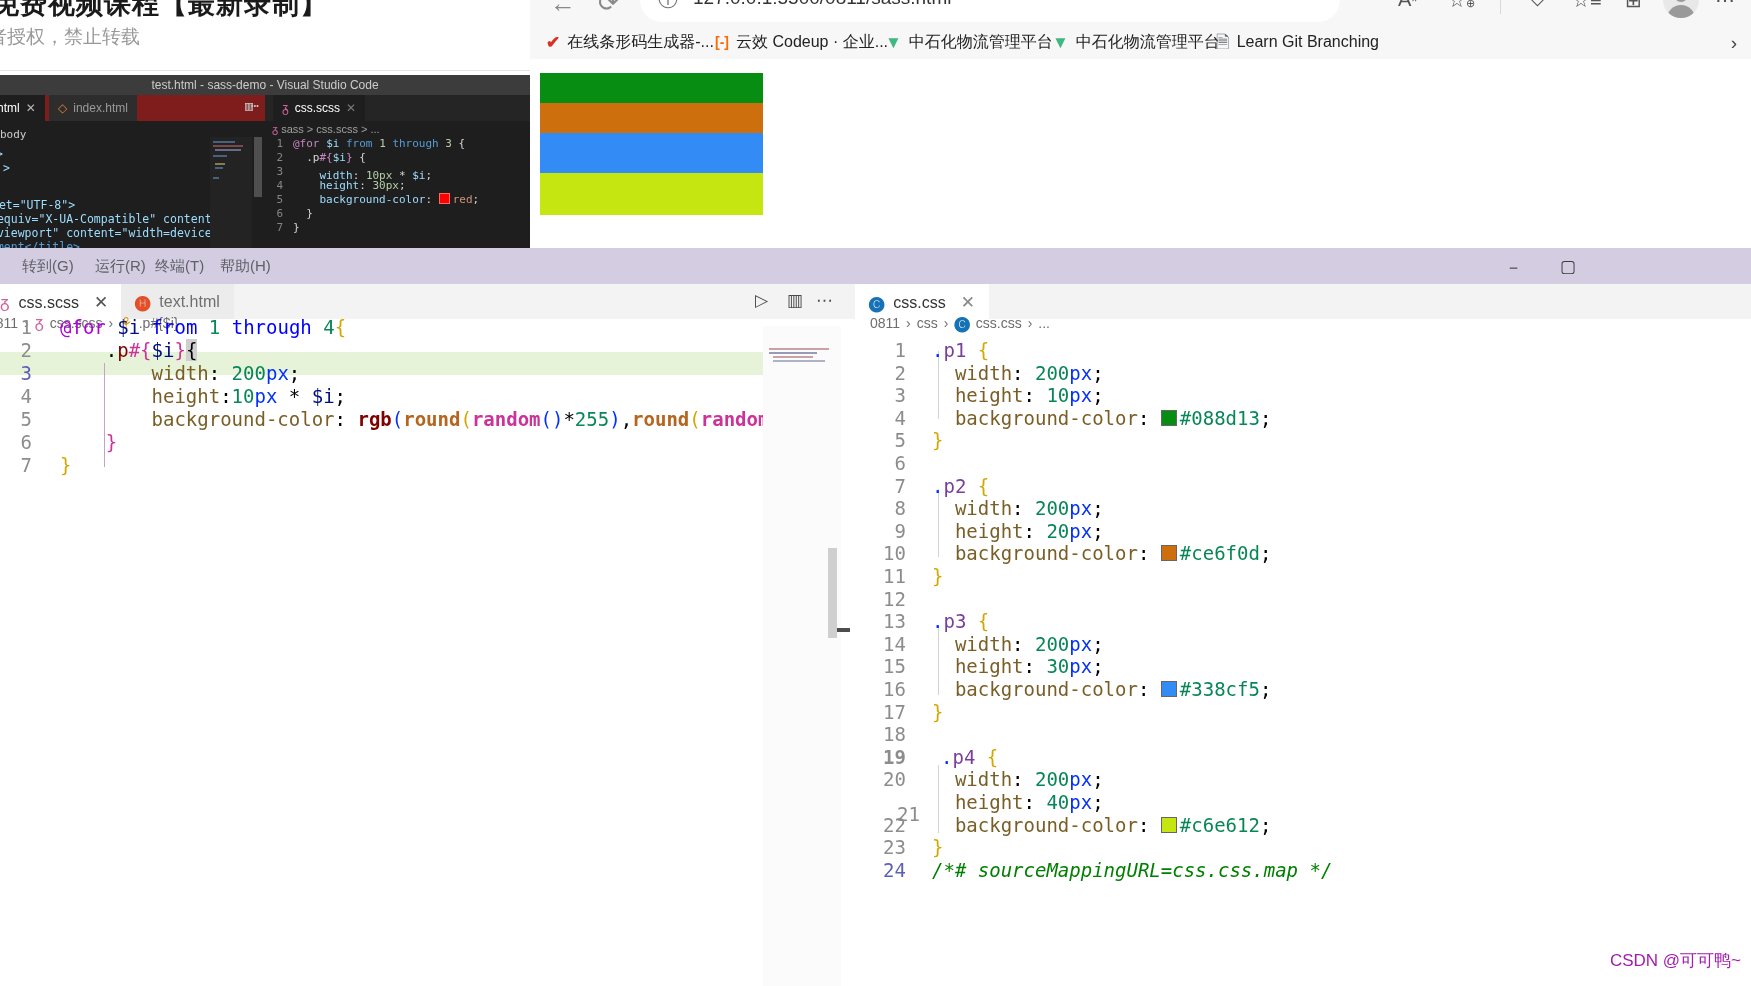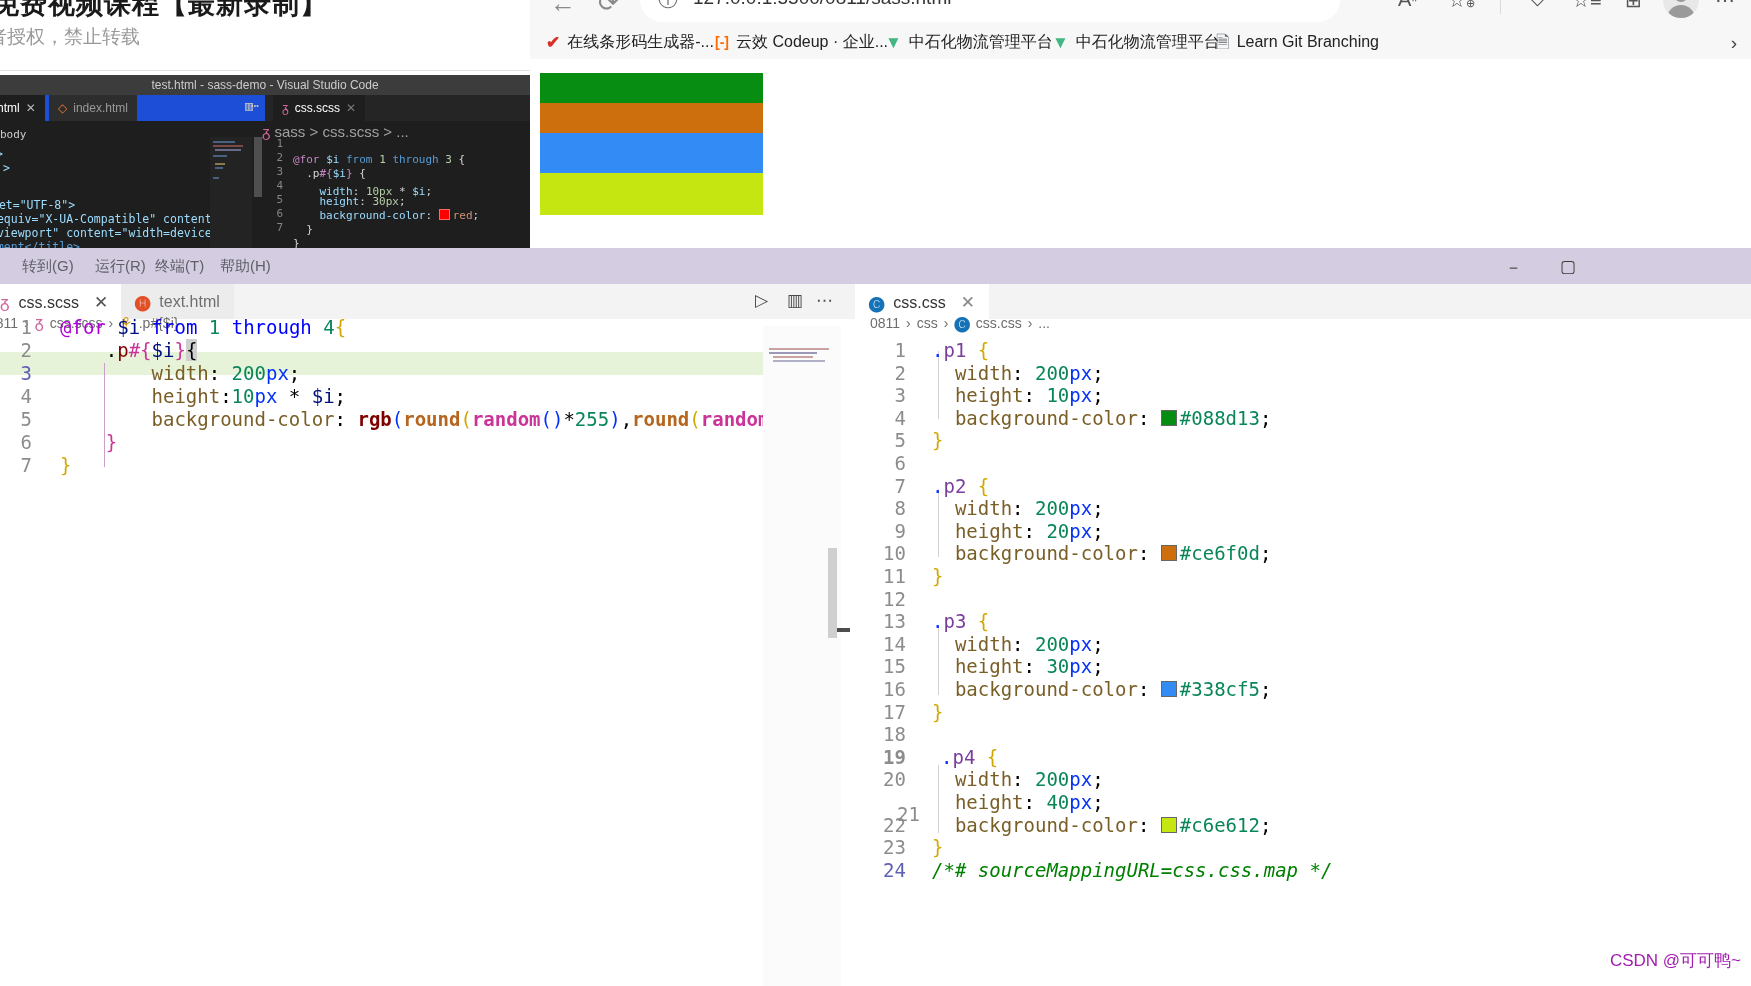--- a/index.html
+++ b/index.html
@@ -34,32 +34,32 @@
   #edge .fav .g{font-size:17px;line-height:1;}
   #edge .chev{position:absolute;right:14px;top:6px;font-size:19px;color:#444;}
   #edge .viewport{position:absolute;left:0;top:59px;width:1221px;height:189px;background:#fff;}
   #edge .bar{position:absolute;left:10px;}
 
   
   #vsdark{position:absolute;left:0;top:75px;width:530px;height:173px;background:#1e1e1e;color:#d4d4d4;
           font-family:"DejaVu Sans Mono", monospace;}
   #vsdark .titlebar{position:absolute;left:0;top:0;width:530px;height:20px;background:#3c3c3c;color:#cccccc;
                     font-family:"Liberation Sans",sans-serif;font-size:12px;display:flex;align-items:center;justify-content:center;}
-  #vsdark .tabs{position:absolute;left:0;top:20px;width:265px;height:26px;background:#1d4ed8;}
+  #vsdark .tabs{position:absolute;left:0;top:20px;width:265px;height:26px;background:#7f1d1d;}
   #vsdark .tabs2{position:absolute;left:265px;top:20px;width:265px;height:26px;background:#252526;}
   #vsdark .tab{position:absolute;top:0;height:26px;display:flex;align-items:center;gap:6px;padding:0 9px;
                font-family:"Liberation Sans",sans-serif;font-size:12px;}
   #vsdark .tab.active{background:#1e1e1e;color:#ffffff;}
   #vsdark .tab.inactive{background:#2d2d2d;color:#9a9a9a;}
   #vsdark .x{color:#b9b9b9;font-size:12px;}
   #vsdark .acts{position:absolute;top:3px;color:#c5c5c5;font-size:13px;}
-  #vsdark .crumbs{position:absolute;left:262px;top:48px;font-family:"Liberation Sans",sans-serif;font-size:15px;color:#a0a0a0;white-space:nowrap;}
+  #vsdark .crumbs{position:absolute;left:272px;top:48px;font-family:"Liberation Sans",sans-serif;font-size:11px;color:#a0a0a0;white-space:nowrap;}
   #vsdark .codearea{position:absolute;left:265px;top:62px;width:265px;height:111px;}
   #vsdark .ln{position:absolute;width:18px;text-align:right;color:#858585;font-size:11px;}
-  #vsdark .cd{position:absolute;left:28px;font-size:11px;white-space:nowrap;margin-top:16px;}
+  #vsdark .cd{position:absolute;left:28px;font-size:11px;white-space:nowrap;}
   #vsdark .lcode{position:absolute;left:0;font-size:11.5px;white-space:nowrap;color:#9cdcfe;}
   #vsdark .minimap{position:absolute;left:210px;top:62px;width:42px;height:111px;background:#232323;}
   #vsdark .mmline{position:absolute;height:2px;background:#46627f;}
   #vsdark .scroll{position:absolute;left:254px;top:62px;width:8px;height:60px;background:#4f4f4f;}
   .k-at{color:#c586c0;} .k-var{color:#9cdcfe;} .k-num{color:#b5cea8;} .k-prop{color:#9cdcfe;}
   .k-kw{color:#569cd6;}
 
   
   #vslight{position:absolute;left:0;top:248px;width:1751px;height:738px;background:#ffffff;}
   #vslight .titlebar{position:absolute;left:0;top:0;width:1751px;height:36px;background:#d4cde1;}

